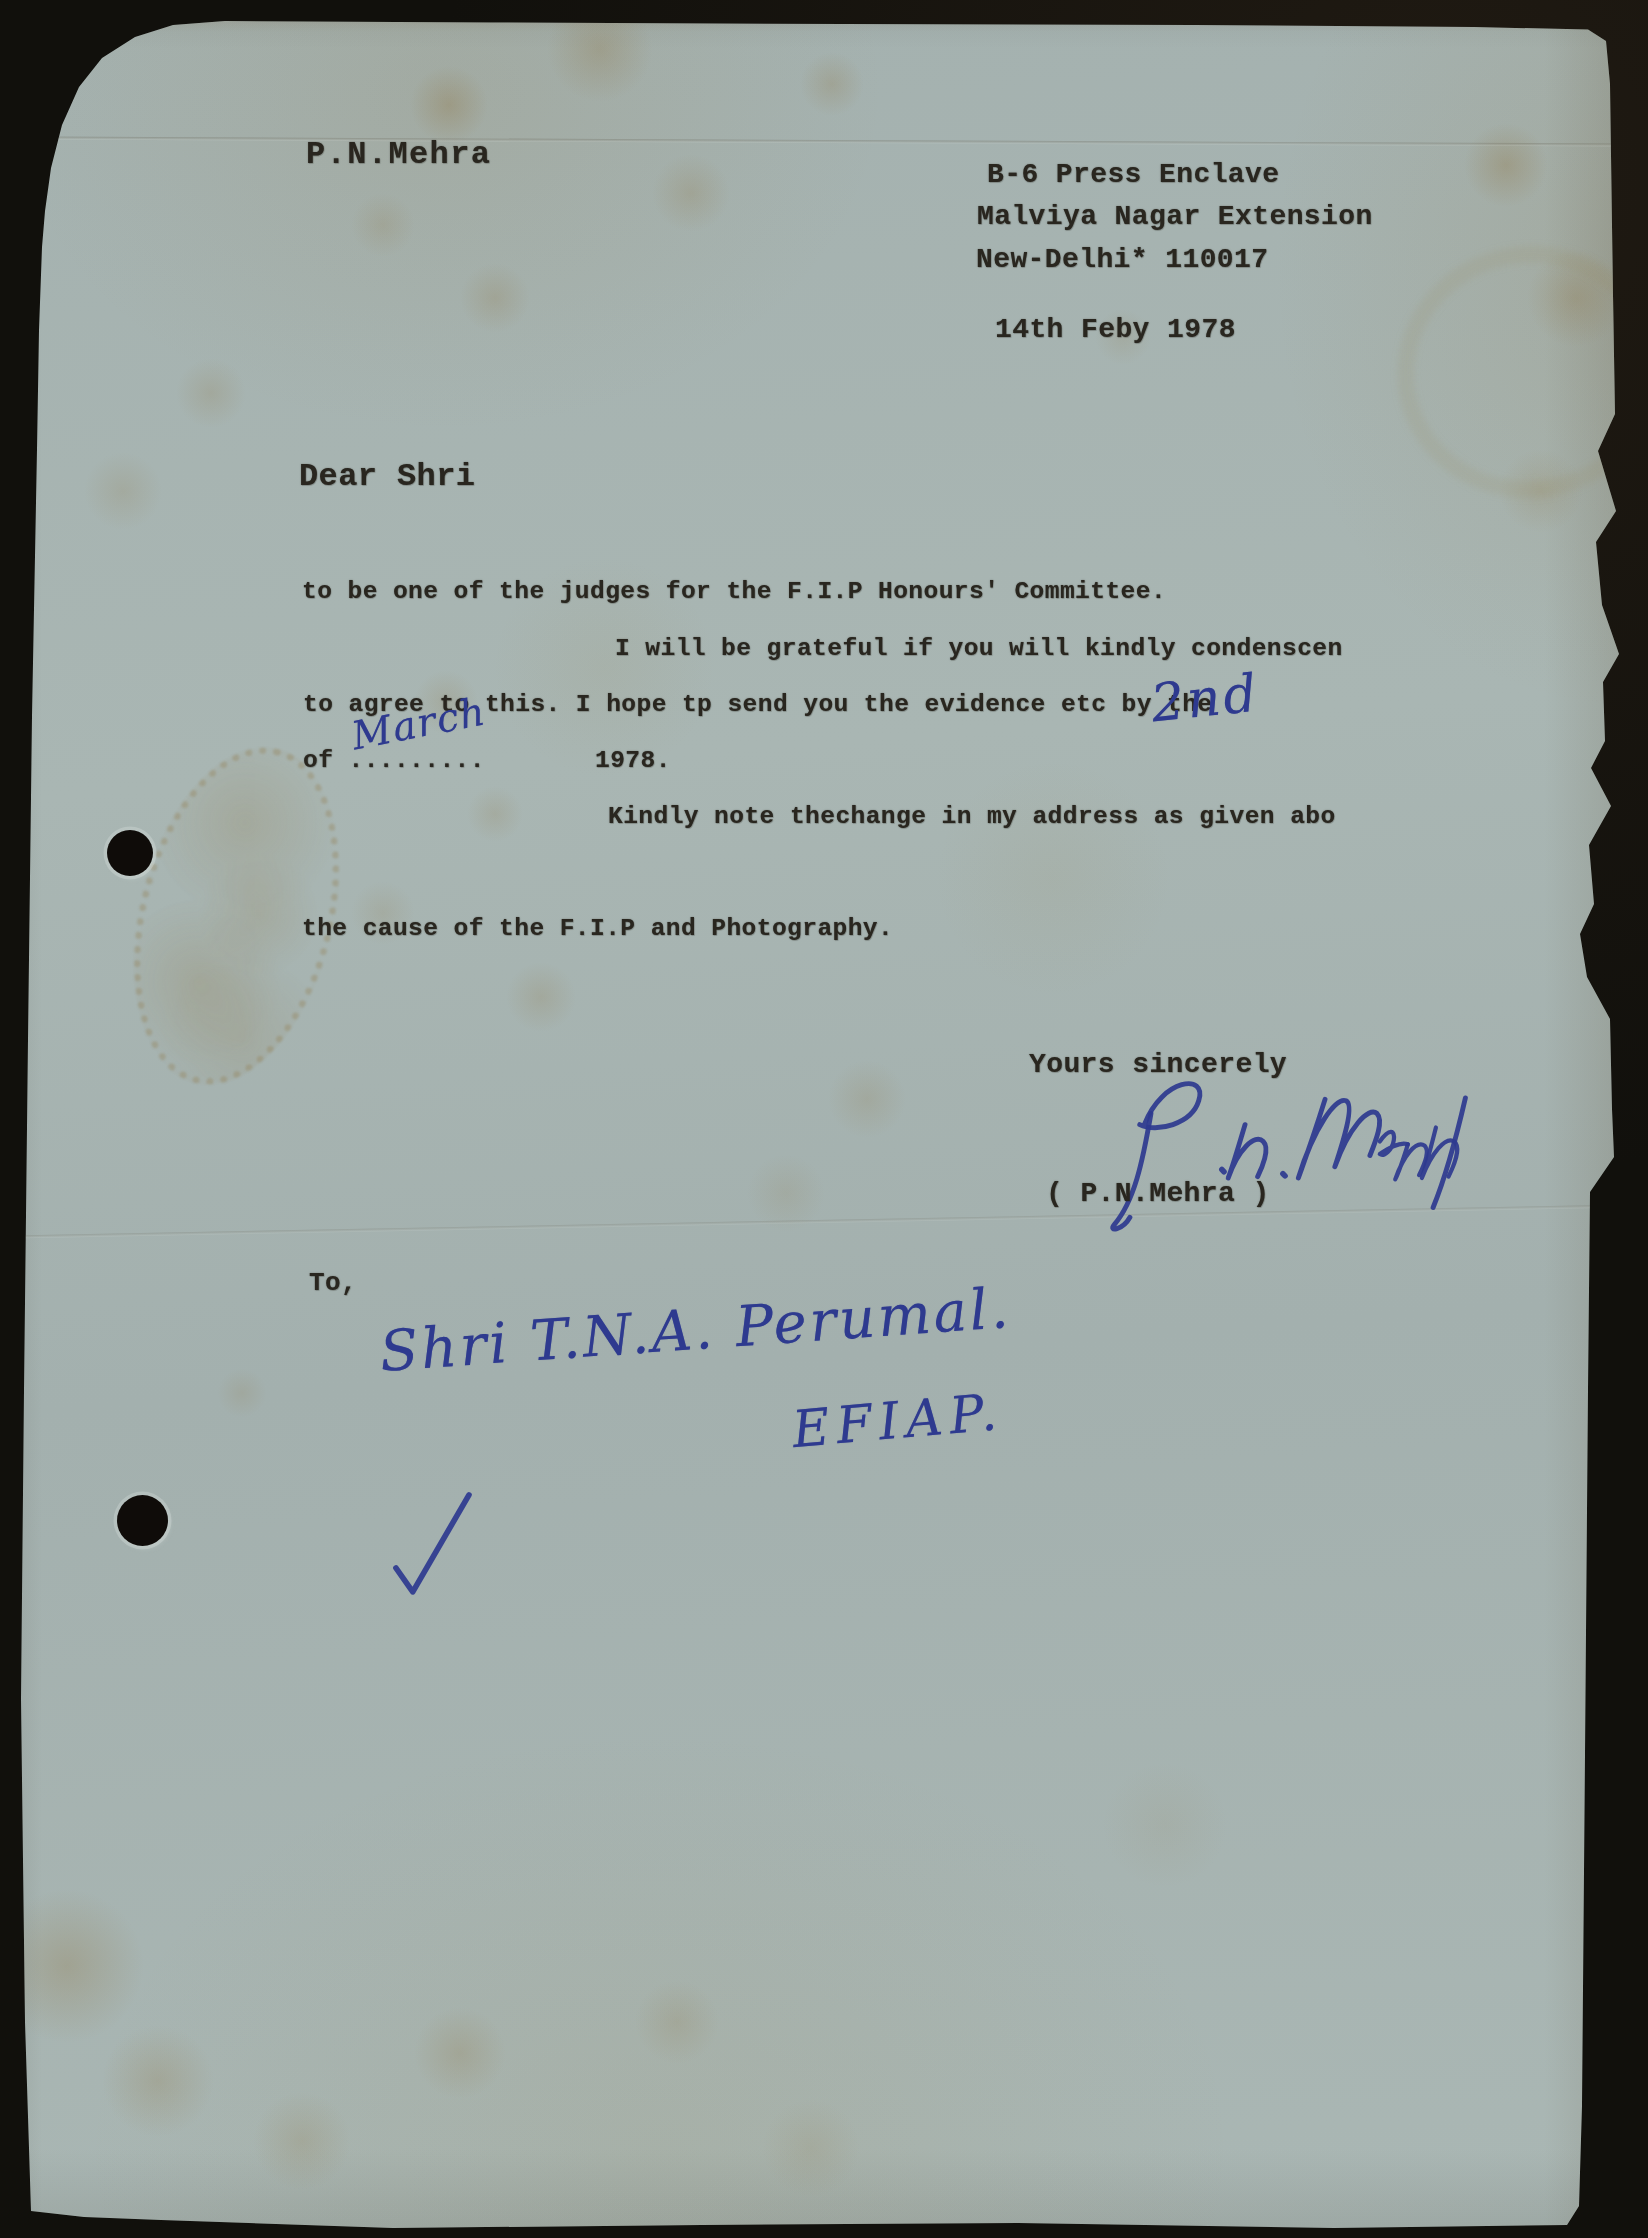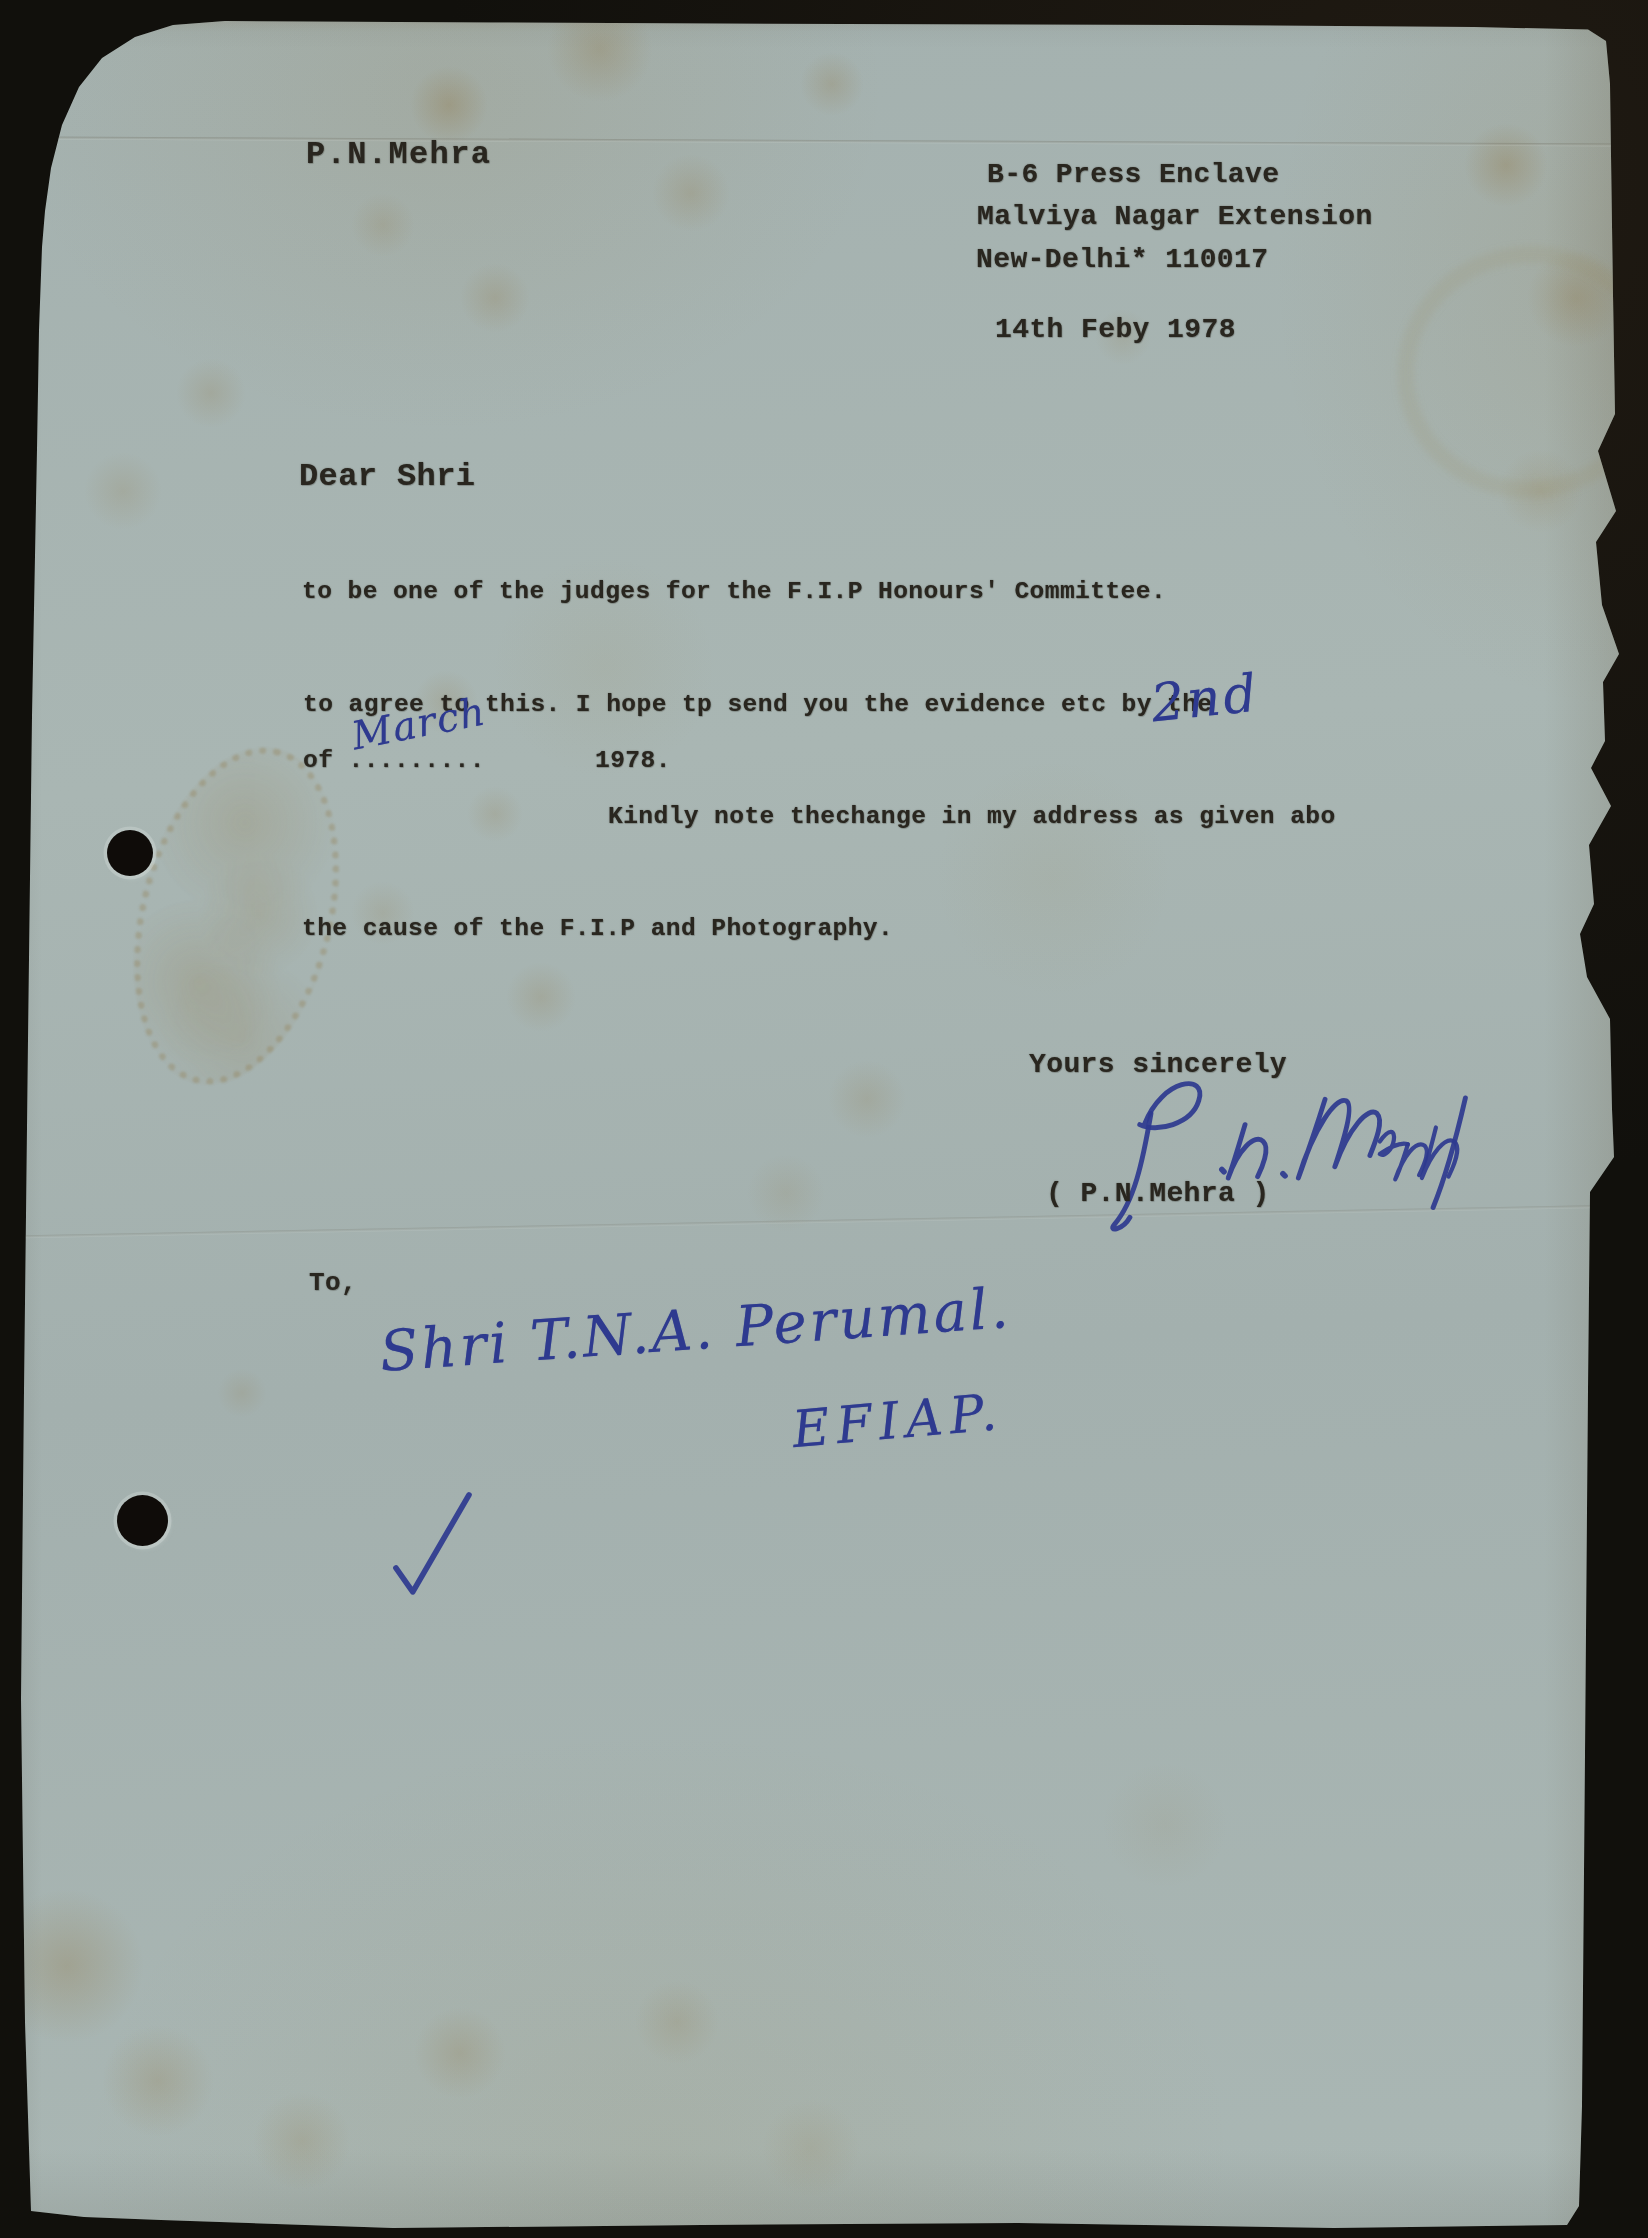--- a/index.html
+++ b/index.html
@@ -137,20 +137,21 @@
     <div class="typed" style="left:306px;top:136px;font-size:32px;letter-spacing:1.4px;">P.N.Mehra</div>
     <div class="typed" style="left:987px;top:159px;font-size:28px;">B-6 Press Enclave</div>
     <div class="typed" style="left:977px;top:201px;font-size:28px;">Malviya Nagar Extension</div>
     <div class="typed" style="left:976px;top:244px;font-size:28px;">New-Delhi* 110017</div>
     <div class="typed" style="left:995px;top:314px;font-size:28px;">14th Feby 1978</div>
 
     <div class="typed" style="left:299px;top:458px;font-size:32px;">Dear Shri</div>
 
     <div class="typed" style="left:302px;top:578px;font-size:24.6px;">to be one of the judges for the F.I.P Honours' Committee.</div>
 
+    <div class="typed" style="left:615px;top:635px;font-size:24.6px;">I will be grateful if you will kindly condenscen</div>
     <div class="typed" style="left:303px;top:691px;font-size:24.6px;">to agree to this. I hope tp send you the evidence etc by the</div>
     <div class="typed" style="left:303px;top:747px;font-size:24.6px;">of .........</div>
     <div class="typed" style="left:595px;top:747px;font-size:24.6px;">1978.</div>
 
     <div class="typed" style="left:608px;top:803px;font-size:24.6px;">Kindly note thechange in my address as given abo</div>
     <div class="typed" style="left:302px;top:915px;font-size:24.6px;">the cause of the F.I.P and Photography.</div>
 
     <div class="pen" style="left:1151px;top:668px;font-size:52px;transform:rotate(-6deg);letter-spacing:2.8px;">2nd</div>
     <div class="pen" style="left:351px;top:701px;font-size:39px;transform:rotate(-11deg);letter-spacing:1.4px;">March</div>
 

